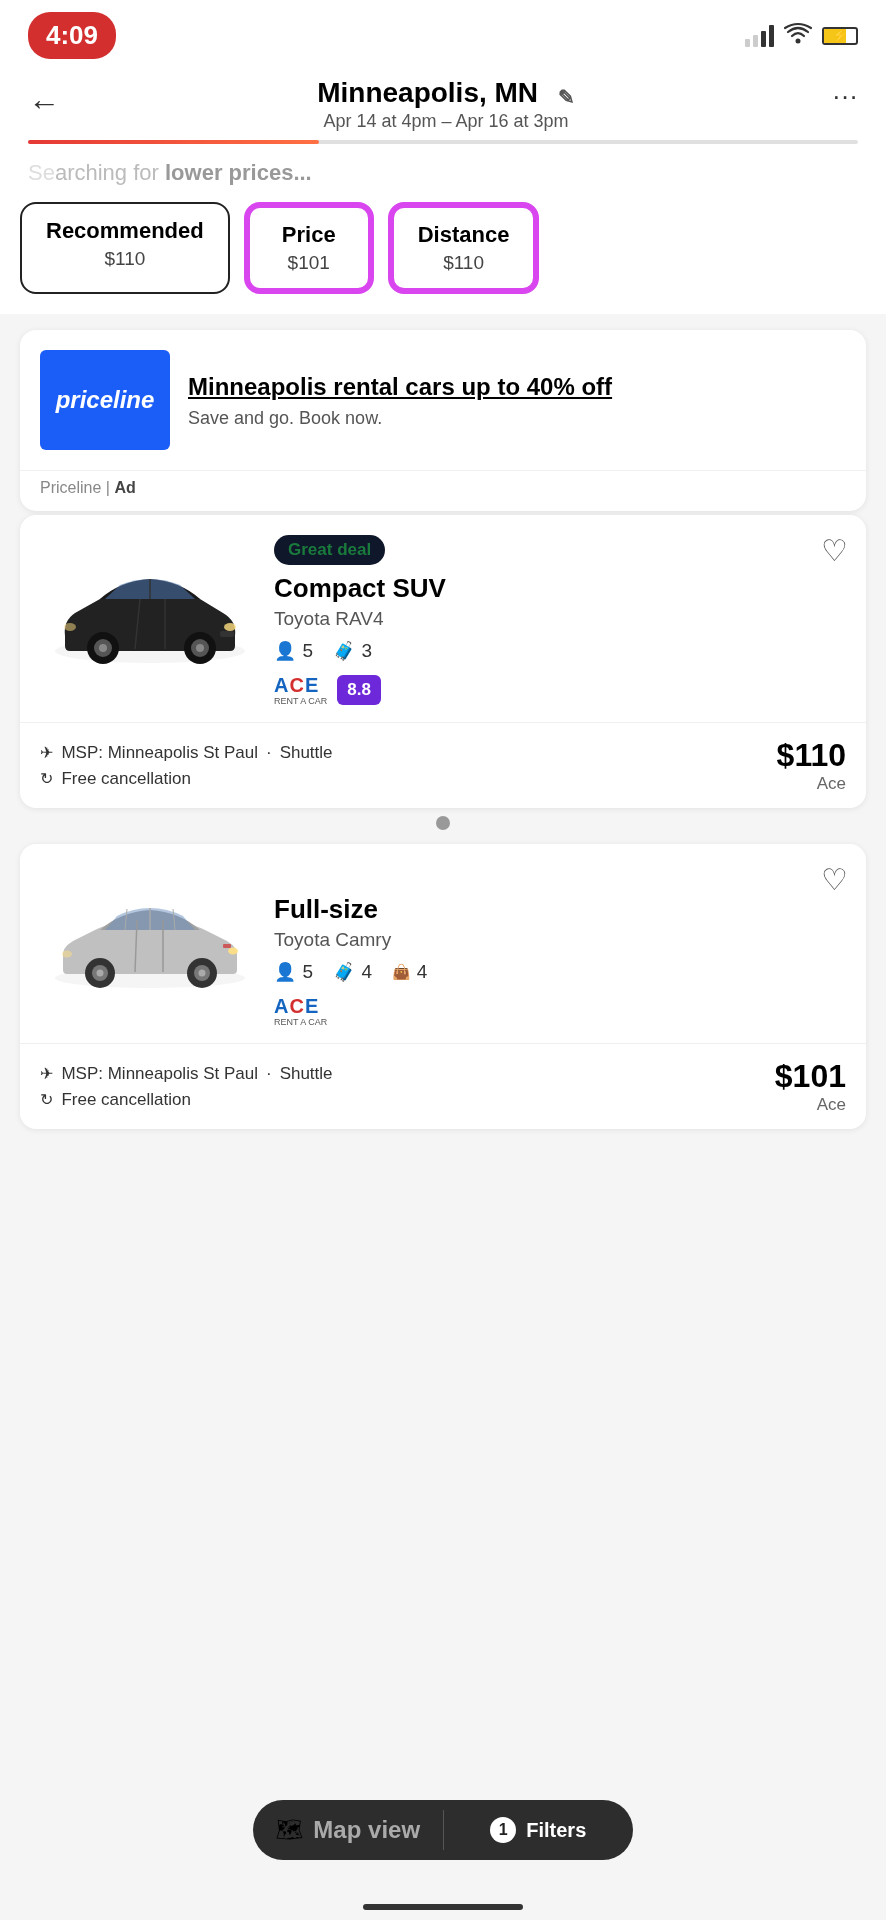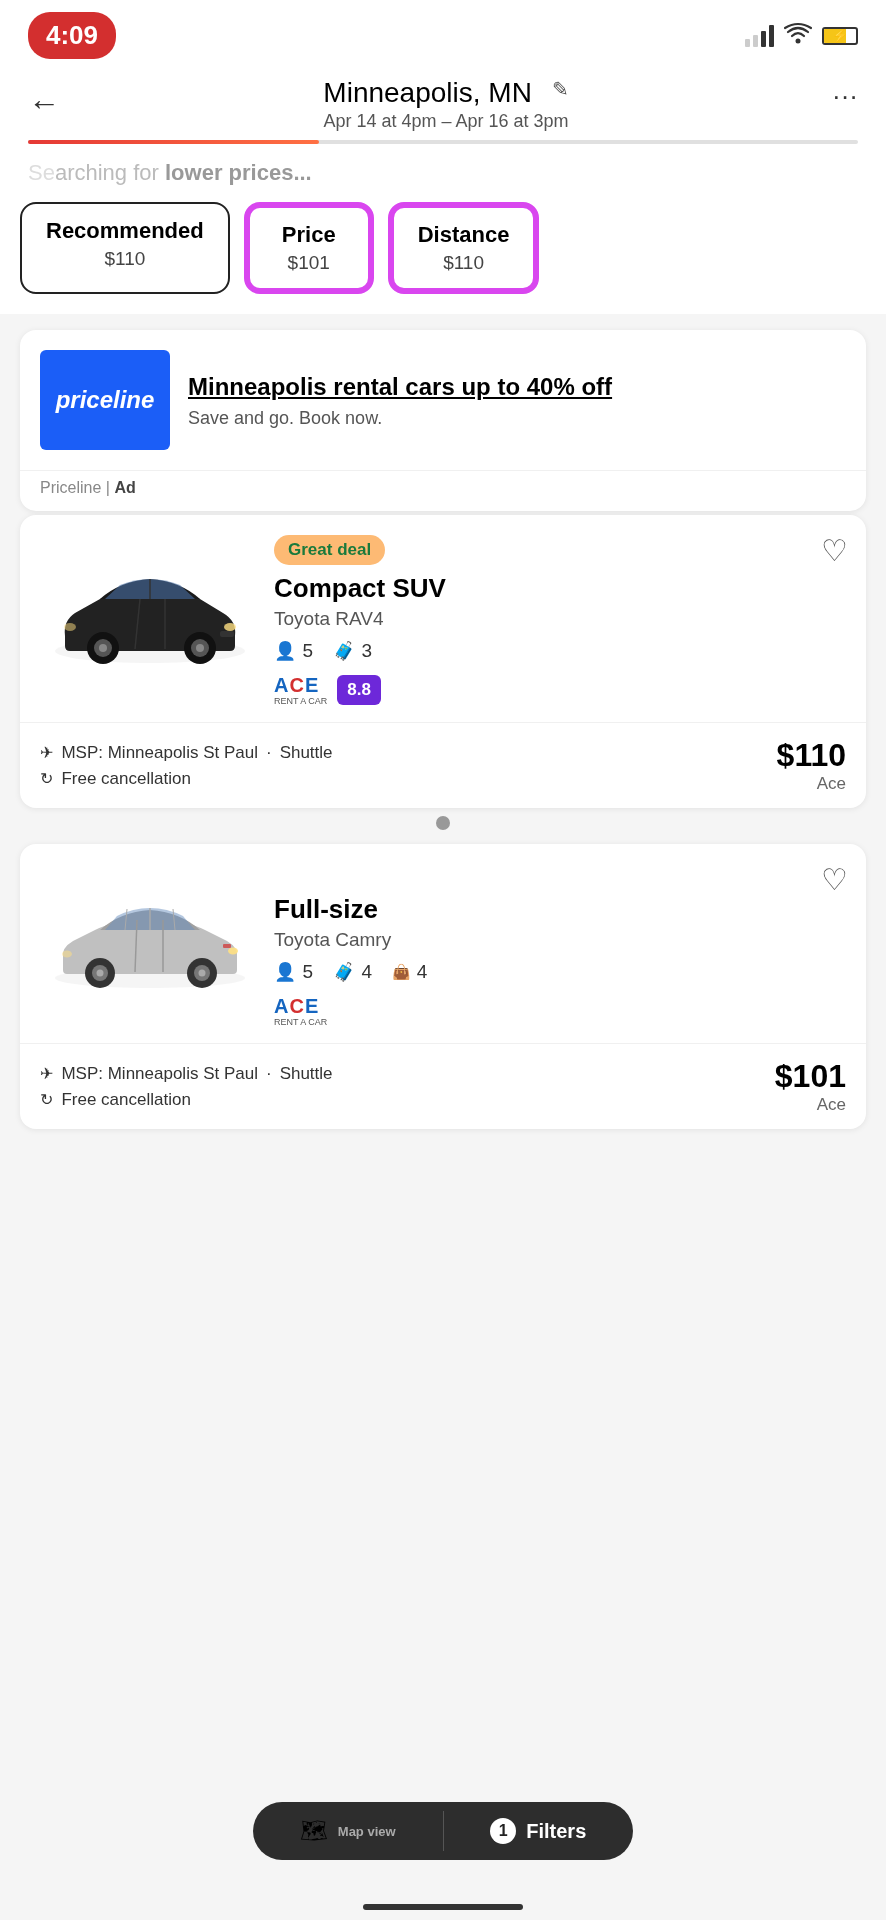--- a/index.html
+++ b/index.html
@@ -102,23 +102,23 @@
       font-size: 32px;
       color: #333;
       margin-top: 4px;
       cursor: pointer;
     }
     .header-center {
       text-align: center;
     }
     .header-title {
       font-size: 28px;
-      font-weight: 400;
-      display: flex;
-      align-items: flex-start;
+      font-weight: 700;
+      display: flex;
+      align-items: flex-end;
       gap: 20px;
       justify-content: center;
     }
     .edit-icon {
       font-size: 20px;
       color: #555;
     }
     .header-subtitle {
       font-size: 18px;
       color: #555;
@@ -274,21 +274,21 @@
     }
     .car-img-svg {
       width: 210px;
       height: 120px;
     }
     .car-details {
       flex: 1;
     }
     .deal-badge {
       display: inline-block;
-      background: #fdba74;
+      background: #0f172a;
       color: #1a7a3c;
       font-size: 17px;
       font-weight: 600;
       padding: 5px 14px;
       border-radius: 20px;
       margin-bottom: 8px;
     }
     .car-type {
       font-size: 26px;
       font-weight: 800;
@@ -431,21 +431,21 @@
       flex: 1;
       display: flex;
       align-items: center;
       justify-content: center;
       gap: 10px;
       padding: 16px 20px;
       cursor: pointer;
     }
     .map-icon { font-size: 22px; }
     .bottom-bar-map-text {
-      font-size: 13px;
+      font-size: 24px;
       color: #aaa;
       font-weight: 600;
     }
     .bottom-bar-divider {
       width: 1px;
       height: 40px;
       background: #555;
     }
     .bottom-bar-filter {
       flex: 1;

